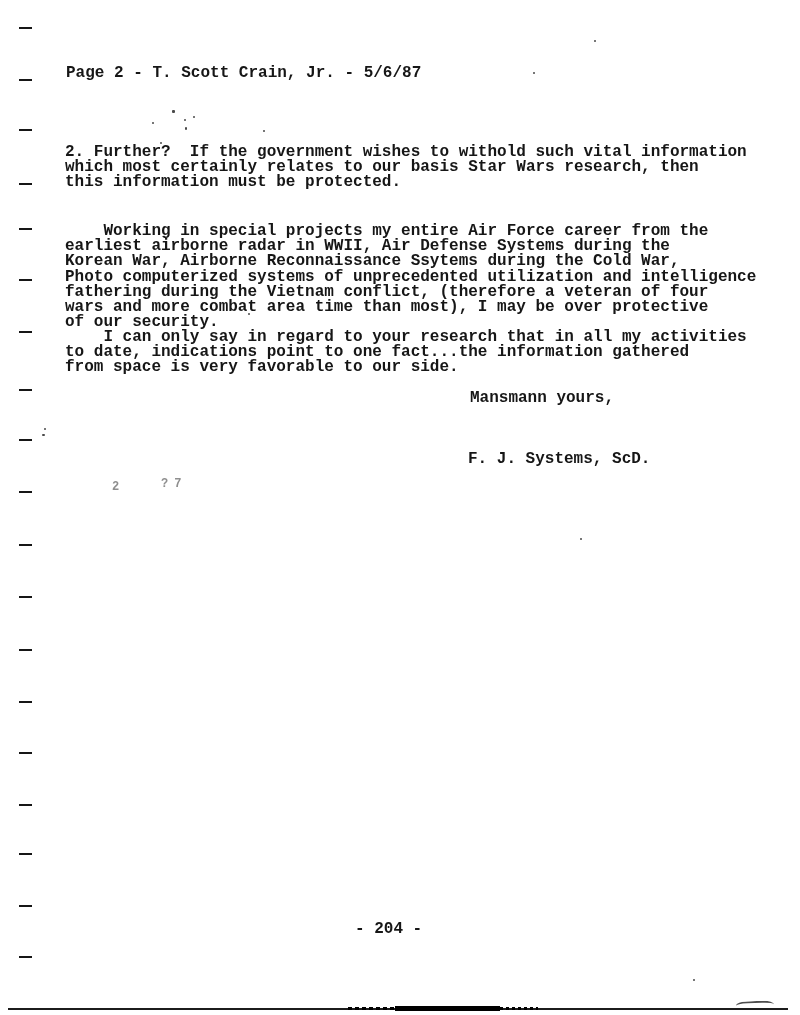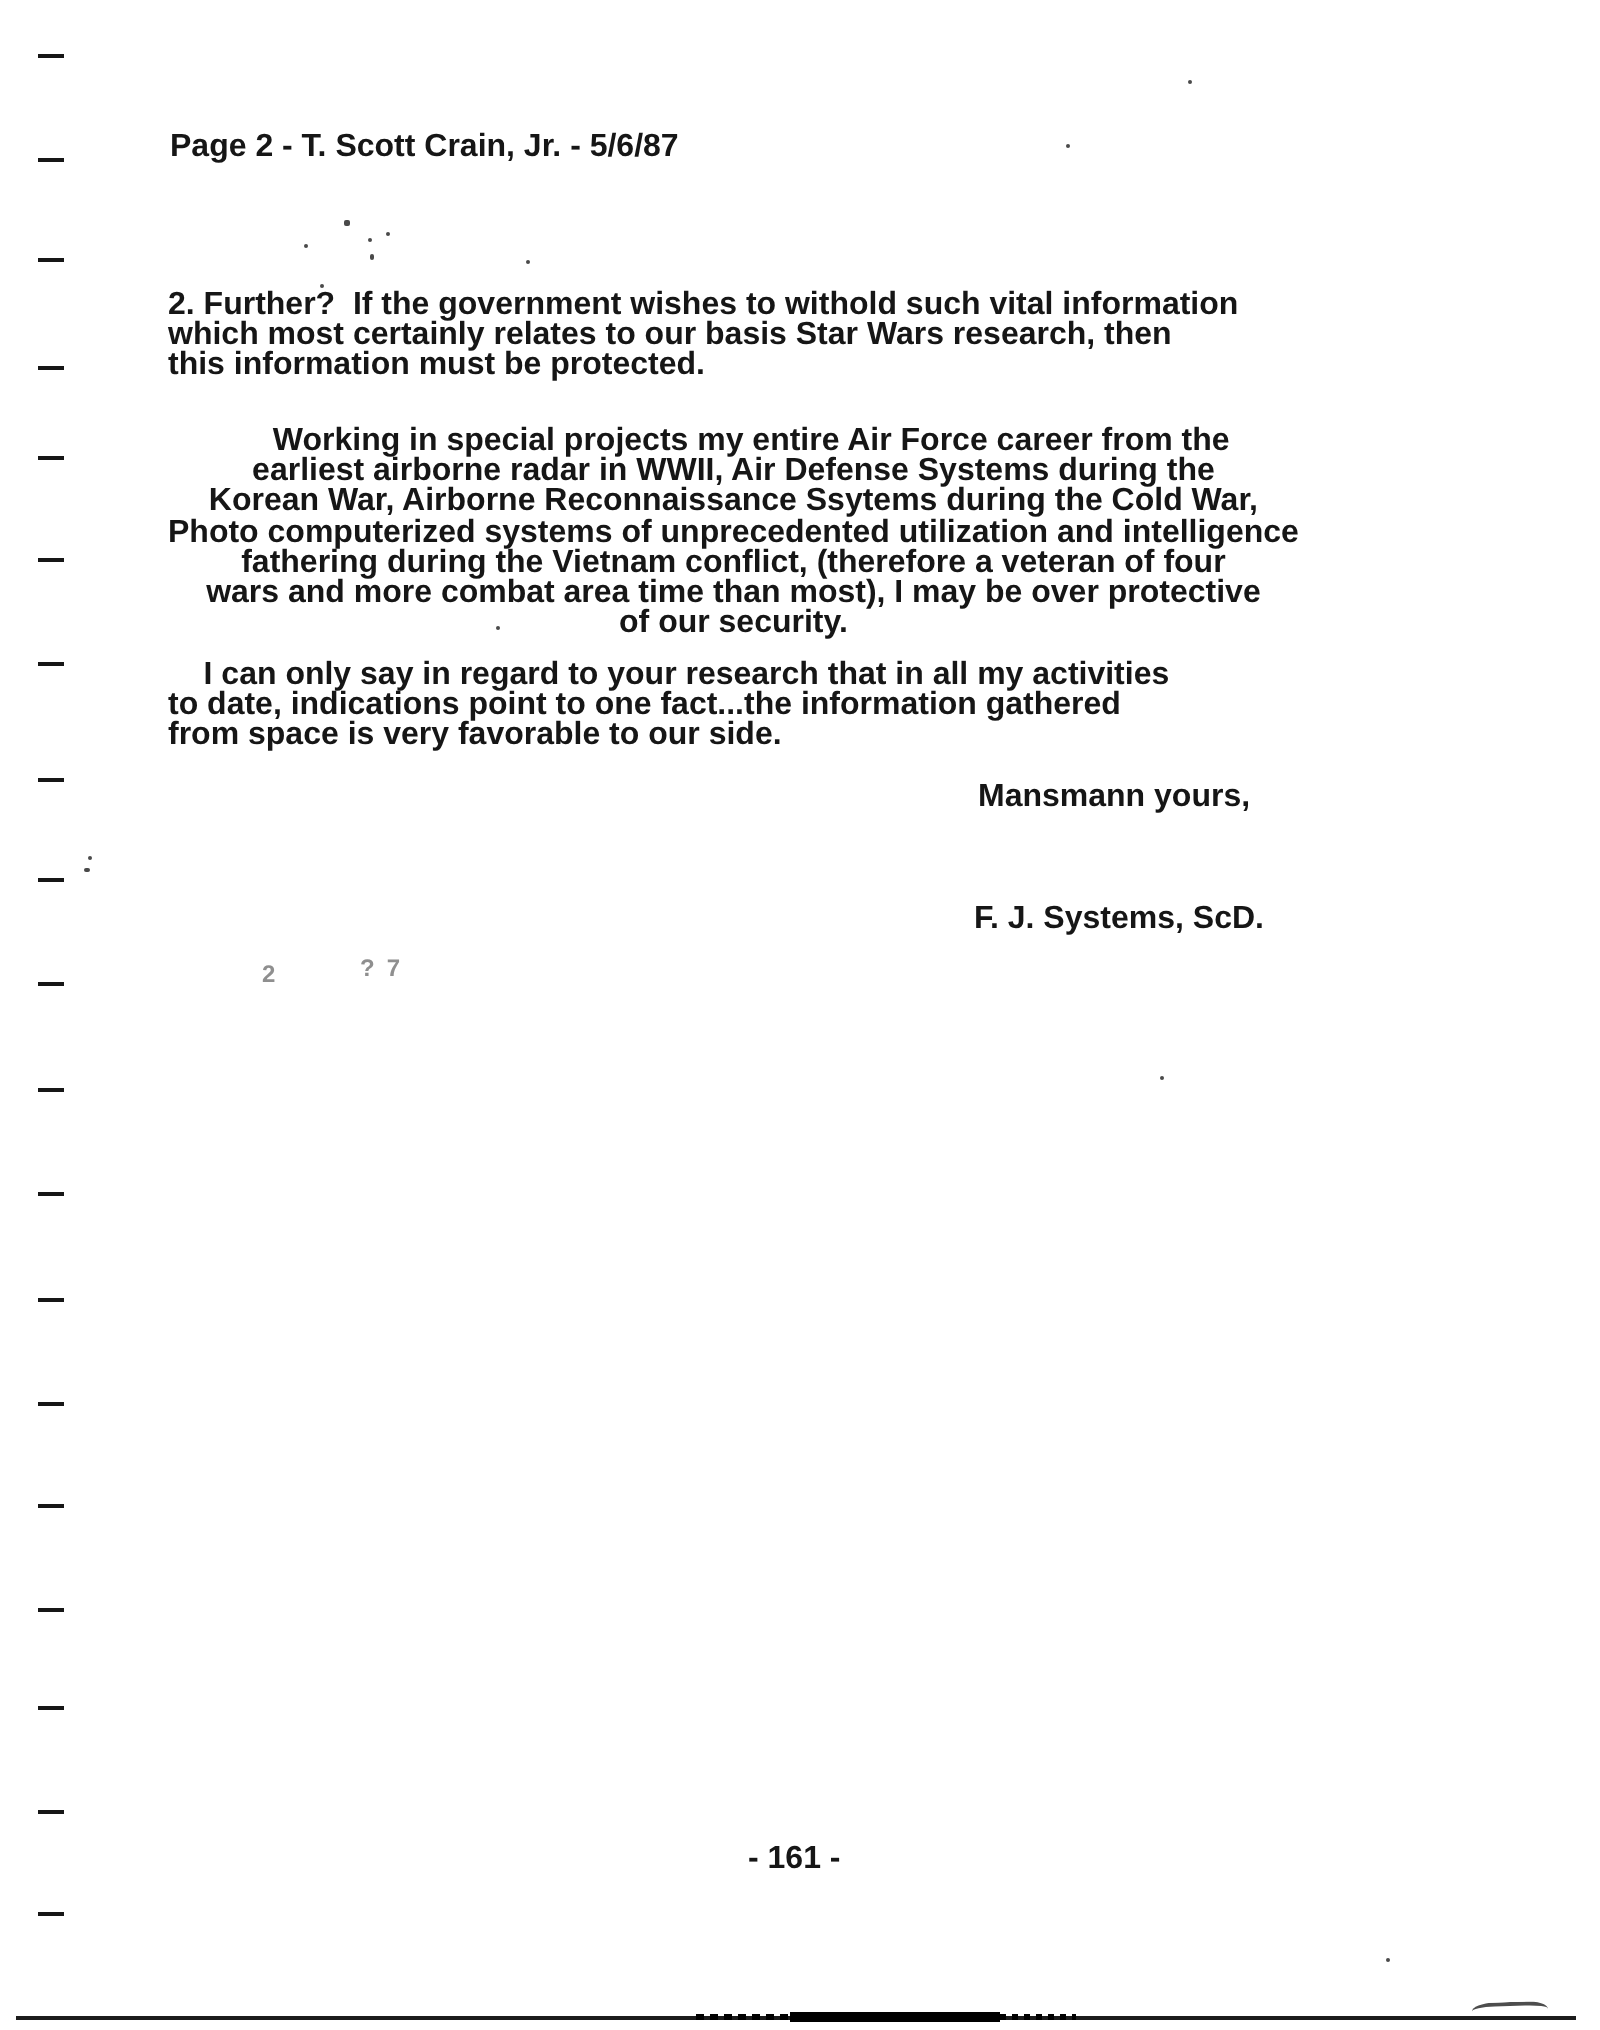--- a/index.html
+++ b/index.html
@@ -12,31 +12,30 @@
   .page{
     position:relative;
     width:800px;height:1015px;
     background:var(--paper);
     overflow:hidden;
     margin:0 auto;
   }
   .txt{
     position:absolute;
     white-space:pre;
-    font-family:Liberation Sans, sans-serif;
+    font-family:Liberation Mono, monospace;
     font-size:16px;
     line-height:15.2px;
     font-weight:700;
     color:var(--ink);
     letter-spacing:0;
-    margin-left:19px;
   }
   .header{left:66px;top:66px;}
   .para-further{left:65px;top:145px;}
-  .para-career{left:65px;top:213px;text-align:center;}
+  .para-career{left:65px;top:224px;}
   .para-research{left:65px;top:330px;}
   .closing{left:470px;top:391px;}
   .signature{left:468px;top:452px;}
   .pagenum{left:355px;top:922px;}
   .faint{
     color:var(--faint);
     font-size:12px;
     font-weight:700;
     letter-spacing:6px;
   }
@@ -102,21 +101,21 @@
 to date, indications point to one fact...the information gathered
 from space is very favorable to our side.</div>
 
   <div class="txt closing">Mansmann yours,</div>
 
   <div class="txt signature">F. J. Systems, ScD.</div>
 
   <div class="txt faint faint-left">2</div>
   <div class="txt faint faint-right">?7</div>
 
-  <div class="txt pagenum">- 161 -</div>
+  <div class="txt pagenum">- 204 -</div>
 
   <div class="bottom-line"></div>
   <div class="bottom-thick"></div>
   <div class="bottom-dashes-left"></div>
   <div class="bottom-dashes-right"></div>
   <div class="scribble"></div>
 
   <div>
       <div class="mdash" style="left: 19px; top: 27px; width: 13px; height: 2px;"></div>
       <div class="mdash" style="left: 19px; top: 79px; width: 13px; height: 2px;"></div>

